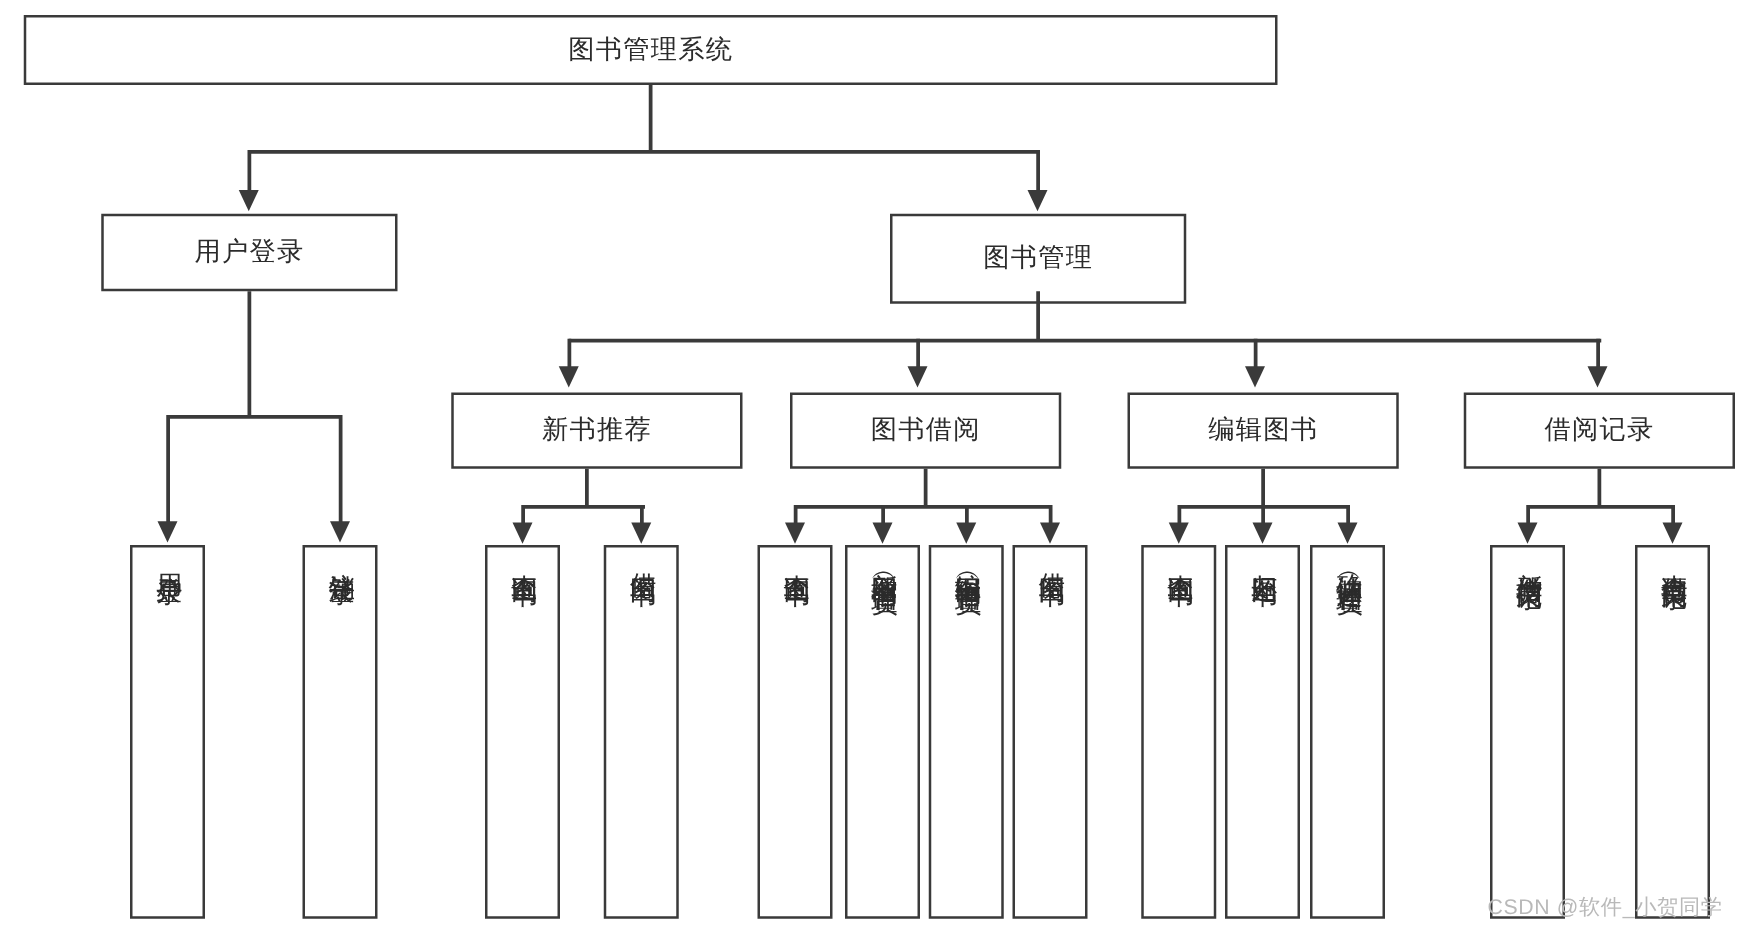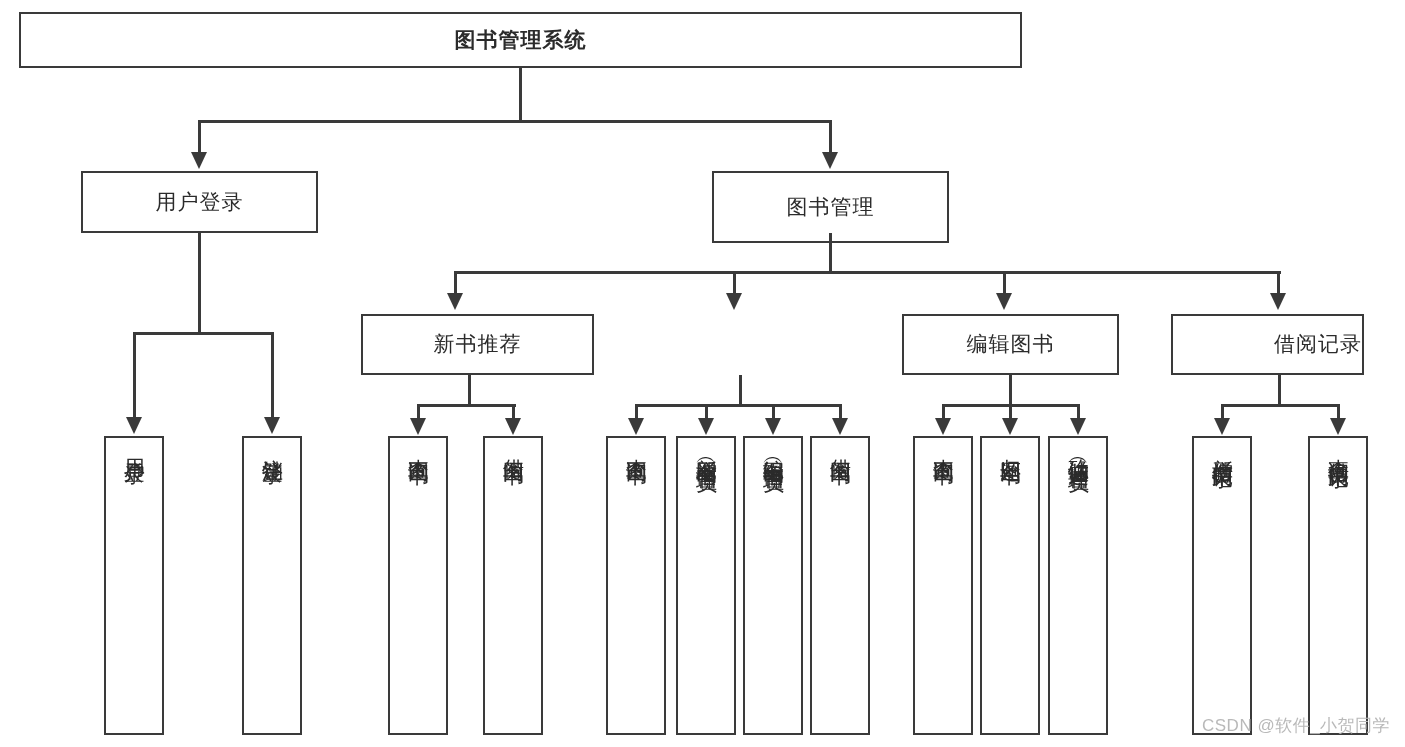--- a/index.html
+++ b/index.html
@@ -79,21 +79,21 @@
     color: #b9b9b9;
     white-space: nowrap;
     letter-spacing: 0.5px;
   }
 </style>
 </head>
 <body>
 
 <div id="canvas">
 
-  <div class="node" style="left:19px; top:12px; width:1003px; height:56px;font-weight:bold;">
+  <div class="node" style="left:19px; top:12px; width:1003px; height:56px;">
     <span class="label">图书管理系统</span>
   </div>
 
   <div class="vline" style="left:519px; top:68px; height:54px;"></div>
 
   <div class="hline" style="left:199px; top:120px; width:632px;"></div>
 
   <div class="vline" style="left:198px; top:120px; height:34px;"></div>
   <div class="arrow" style="left:191px; top:152px;"></div>
   <div class="vline" style="left:829px; top:120px; height:34px;"></div>
@@ -124,24 +124,27 @@
 
   <div class="vline" style="left:1003px; top:271px; height:24px;"></div>
   <div class="arrow" style="left:996px; top:293px;"></div>
 
   <div class="vline" style="left:1277px; top:271px; height:24px;"></div>
   <div class="arrow" style="left:1270px; top:293px;"></div>
 
   <div class="node" style="left:361px; top:314px; width:233px; height:61px;">
     <span class="label">新书推荐</span>
   </div>
+  <div class="node" style="left:632px; top:314px; width:217px; height:61px;">
+    <span class="label">图书借阅</span>
+  </div>
   <div class="node" style="left:902px; top:314px; width:217px; height:61px;">
     <span class="label">编辑图书</span>
   </div>
-  <div class="node" style="left:1171px; top:314px; width:193px; height:61px;justify-content:flex-end;">
+  <div class="node" style="left:1171px; top:314px; width:217px; height:61px;">
     <span class="label">借阅记录</span>
   </div>
 
   <div class="vline" style="left:468px; top:375px; height:31px;"></div>
   <div class="hline" style="left:418px; top:404px; width:98px;"></div>
   <div class="vline" style="left:417px; top:404px; height:16px;"></div>
   <div class="arrow" style="left:410px; top:418px;"></div>
   <div class="vline" style="left:512px; top:404px; height:16px;"></div>
   <div class="arrow" style="left:505px; top:418px;"></div>
 
@@ -209,15 +212,15 @@
     <span class="label">确认归还（管理员）</span>
   </div>
 
   <div class="node vertical" style="left:1192px; top:436px; width:60px; height:299px;">
     <span class="label">新增借阅记录</span>
   </div>
   <div class="node vertical" style="left:1308px; top:436px; width:60px; height:299px;">
     <span class="label">查询借阅记录</span>
   </div>
 
-  <div id="watermark" style="left:1190px; top:714px;margin-left:12px;">CSDN @软件_小贺同学</div>
+  <div id="watermark" style="left:1190px; top:714px;">CSDN @软件_小贺同学</div>
 
 </div>
 
 </body></html>

